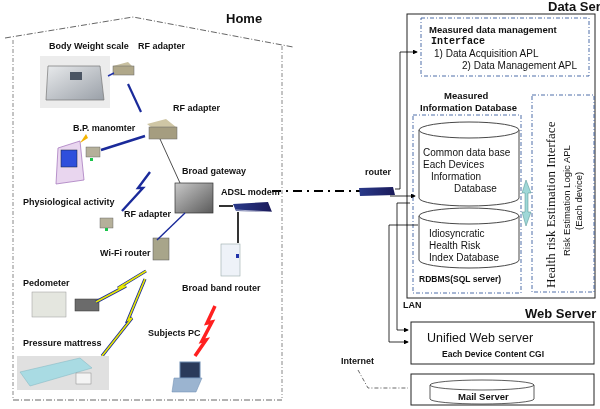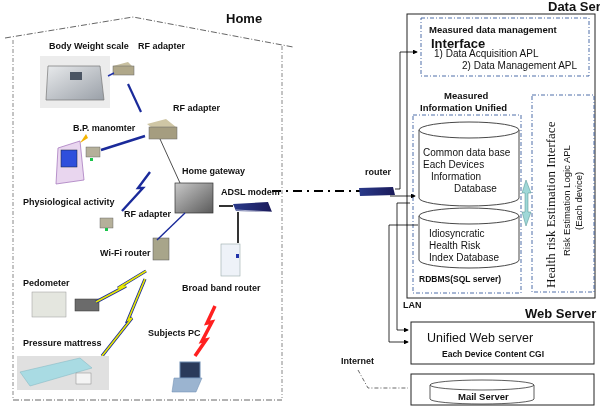--- a/index.html
+++ b/index.html
@@ -159,40 +159,40 @@
   <polyline points="358,370 368,388 408,388" fill="none" stroke="#444" stroke-width="0.8" stroke-dasharray="4,2,1,2"></polyline>
 </svg>
 
 <div class="lbl title" style="left:226px;top:12px;">Home</div>
 <div class="lbl" style="left:49px;top:42px;">Body Weight scale</div>
 <div class="lbl" style="left:138px;top:42px;">RF adapter</div>
 <div class="lbl" style="left:173px;top:104px;">RF adapter</div>
 <div class="lbl" style="left:37px;top:124px;padding-left:36px;">B.P. manomter</div>
 <div class="lbl" style="left:23px;top:198px;">Physiological activity</div>
 <div class="lbl" style="left:124px;top:210px;">RF adapter</div>
-<div class="lbl" style="left:182px;top:167px;">Home gateway</div>
+<div class="lbl" style="left:182px;top:167px;">Broad gateway</div>
 <div class="lbl" style="left:221px;top:188px;">ADSL modem</div>
 <div class="lbl" style="left:100px;top:249px;">Wi-Fi router</div>
 <div class="lbl" style="left:182px;top:284px;">Broad band router</div>
 <div class="lbl" style="left:23px;top:279px;">Pedometer</div>
 <div class="lbl" style="left:23px;top:339px;">Pressure mattress</div>
 <div class="lbl" style="left:148px;top:329px;">Subjects PC</div>
 
 <div class="lbl" style="left:365px;top:168px;">router</div>
 <div class="lbl" style="left:403px;top:301px;">LAN</div>
 <div class="lbl" style="left:341px;top:357px;">Internet</div>
 
 <div class="lbl title" style="left:524px;top:0px;padding-left:24px;">Data Server</div>
 <div class="lbl" style="left:429px;top:25px;font-size:9.5px;">Measured data management</div>
-<div class="lbl" style="left:431px;top:37px;font-size:13px;">Interface</div>
+<div class="lbl" style="left:431px;top:37px;font-size:10px;font-family:Liberation Mono, monospace;">Interface</div>
 <div class="lbl plain" style="left:434px;top:49px;">1) Data Acquisition APL</div>
 <div class="lbl plain" style="left:434px;top:61px;margin-left:28px;">2) Data Management APL</div>
 
 <div class="lbl" style="left:418px;top:91px;font-size:9.5px;padding-left:26px;">Measured</div>
-<div class="lbl" style="left:420px;top:103px;font-size:9.5px;">Information Unified</div>
+<div class="lbl" style="left:420px;top:103px;font-size:9.5px;">Information Database</div>
 
 <div class="lbl plain" style="left:423px;top:148px;">Common data base</div>
 <div class="lbl plain" style="left:423px;top:160px;">Each Devices</div>
 <div class="lbl plain" style="left:431px;top:172px;">Information</div>
 <div class="lbl plain" style="left:454px;top:184px;">Database</div>
 
 <div class="lbl plain" style="left:429px;top:229px;">Idiosyncratic</div>
 <div class="lbl plain" style="left:429px;top:241px;">Health  Risk</div>
 <div class="lbl plain" style="left:429px;top:253px;">Index Database</div>
 <div class="lbl" style="left:419px;top:275px;font-size:8.5px;">RDBMS(SQL server)</div>

